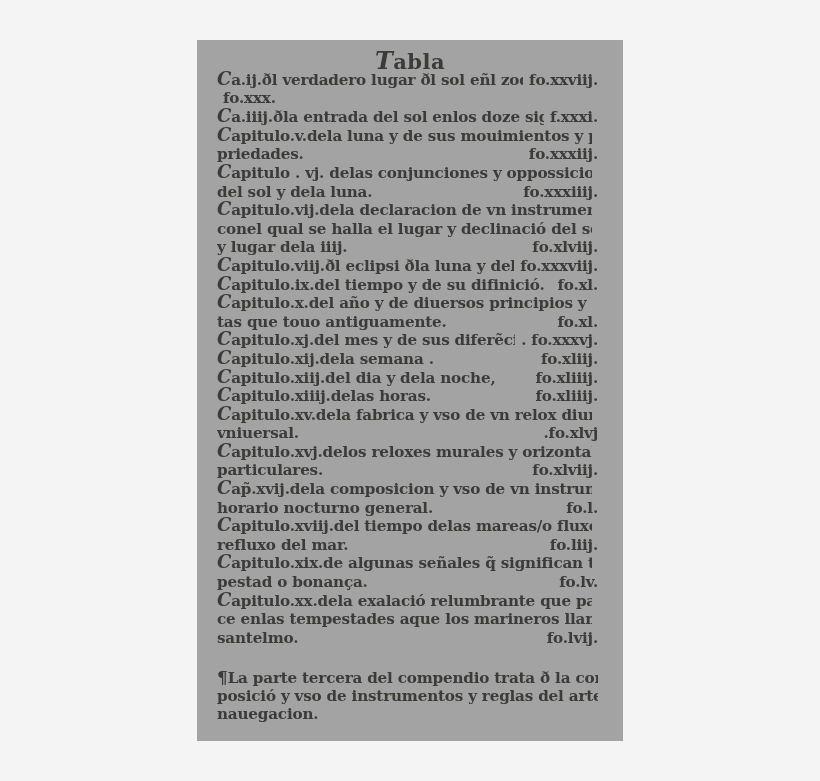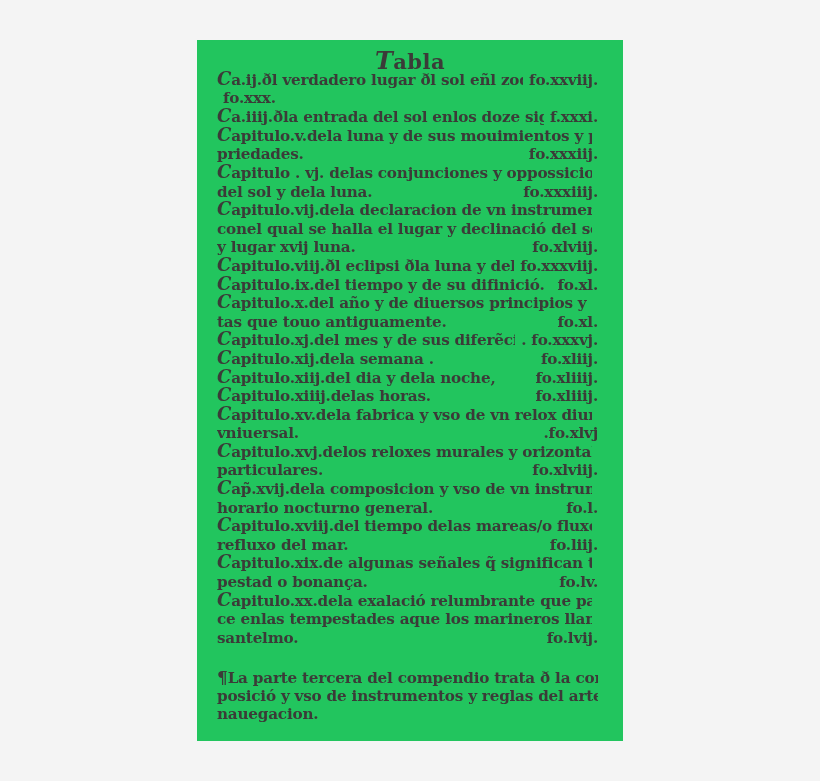--- a/index.html
+++ b/index.html
@@ -13,21 +13,21 @@
     position: relative;
     overflow: hidden;
     font-family: "DejaVu Serif", "Liberation Serif", serif;
   }
   .page {
     position: absolute;
     left: 197px;
     top: 40px;
     width: 426px;
     height: 701px;
-    background: #22c55e;
+    background: #a3a3a3;
     color: #3b3b38;
     box-sizing: border-box;
     text-decoration: underline;
   }
   .title {
     position: absolute;
     top: 6px;
     left: 0;
     width: 100%;
     text-align: center;
@@ -113,21 +113,21 @@
       </div>
       <div class="line">
         <span class="txt"><span class="initial">C</span><span>apitulo.vij.dela declaracion de vn instrumento</span></span>
         <span class="fo"></span>
       </div>
       <div class="line">
         <span class="txt"><span class="initial"></span><span>conel qual se halla el lugar y declinació del sol dias</span></span>
         <span class="fo"></span>
       </div>
       <div class="line">
-        <span class="txt"><span class="initial"></span><span>y lugar xvij luna.</span></span>
+        <span class="txt"><span class="initial"></span><span>y lugar dela iiij.</span></span>
         <span class="fo">fo.xlviij.</span>
       </div>
       <div class="line">
         <span class="txt"><span class="initial">C</span><span>apitulo.viij.ðl eclipsi ðla luna y del sol.</span></span>
         <span class="fo">fo.xxxviij.</span>
       </div>
       <div class="line">
         <span class="txt"><span class="initial">C</span><span>apitulo.ix.del tiempo y de su difinició.</span></span>
         <span class="fo">fo.xl.</span>
       </div>

